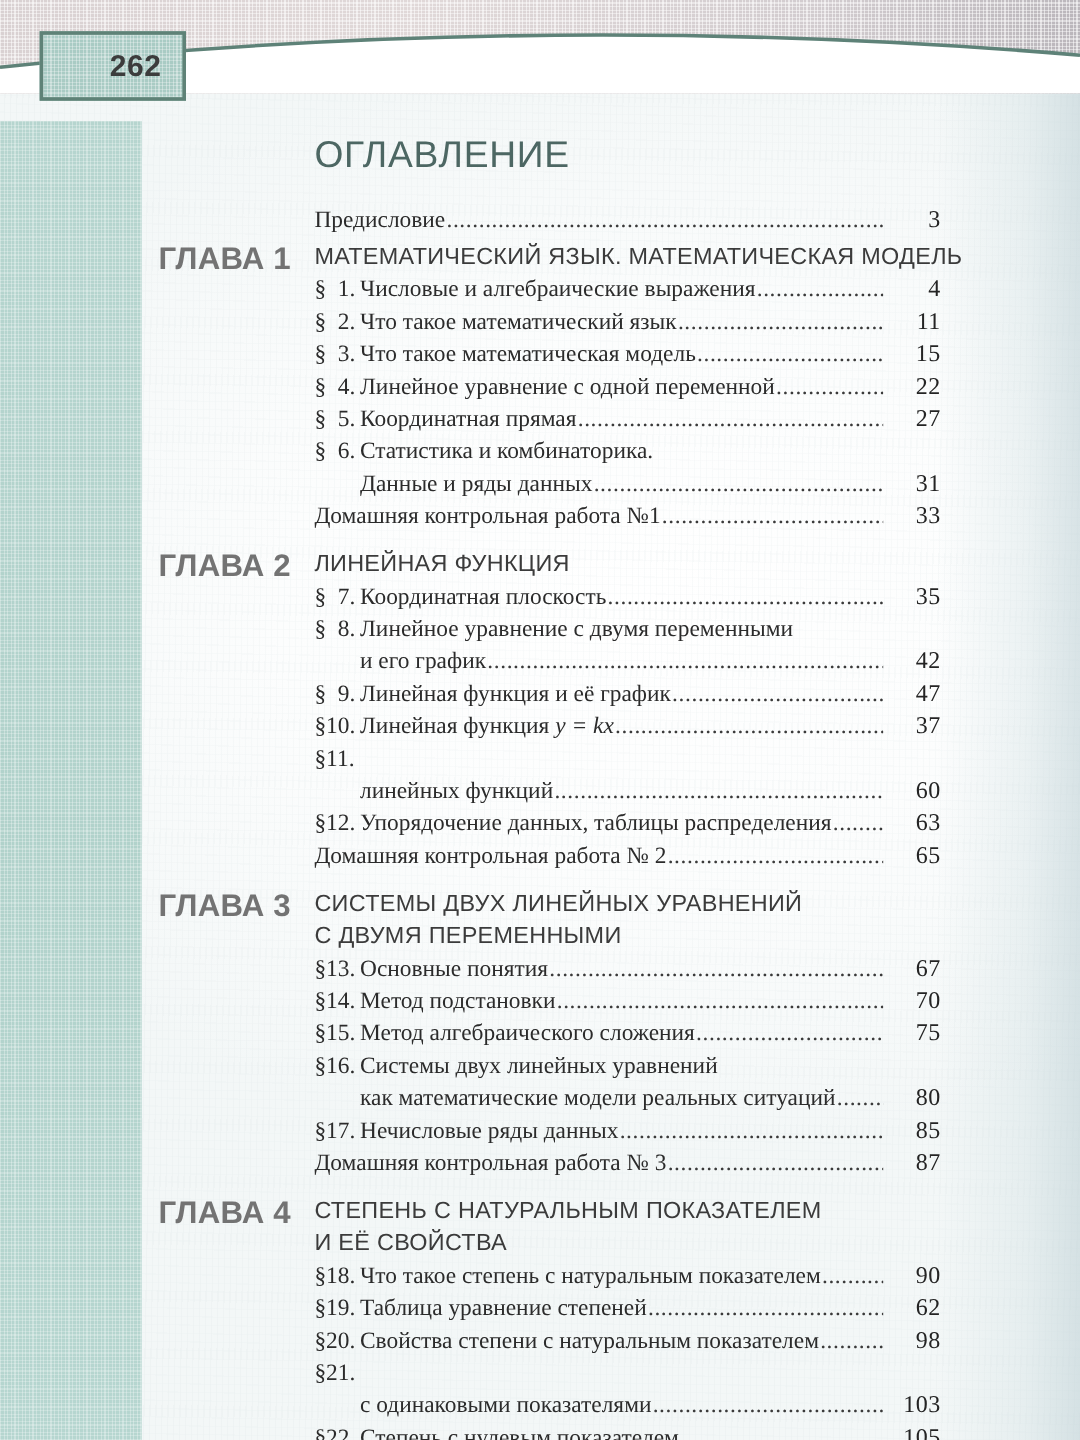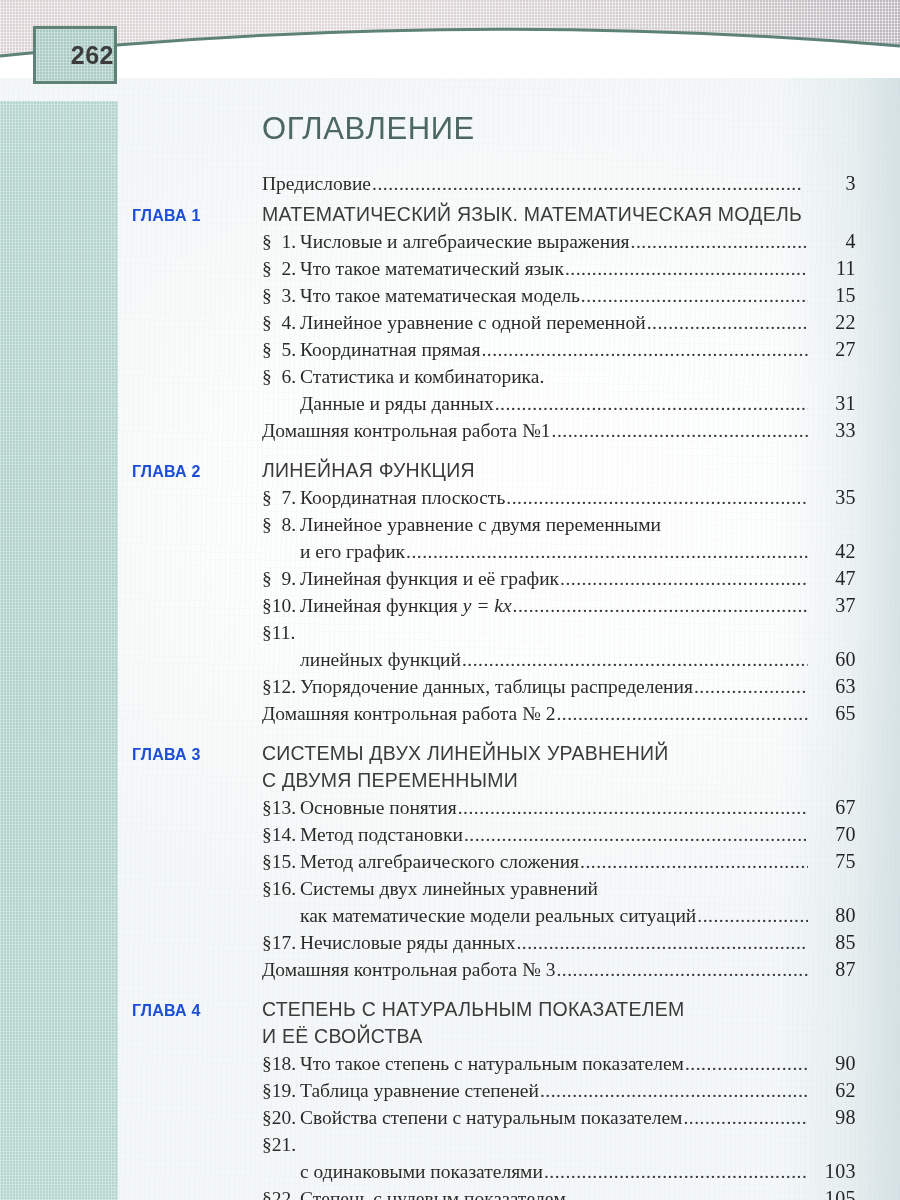--- a/index.html
+++ b/index.html
@@ -65,22 +65,23 @@
     top: 26px;
     width: 78px;
     height: 52px;
     border: 3px solid #5f8277;
     background: #a9cbc4;
     background-image:
       repeating-linear-gradient(90deg, rgba(255,255,255,.35) 0 1px, rgba(255,255,255,0) 1px 3px),
       repeating-linear-gradient(0deg, rgba(255,255,255,.28) 0 1px, rgba(255,255,255,0) 1px 3px);
     display: flex;
     align-items: center;
-    justify-content: flex-end;
+    justify-content: center;
     z-index: 6;
+    padding-left: 38px;
   }
   .page-badge span {
     font-family: "Liberation Sans", "DejaVu Sans", sans-serif;
     font-weight: bold;
     font-size: 25px;
     color: #3c3c3c;
     letter-spacing: .5px;
   }
 
   
@@ -122,31 +123,31 @@
     width: 900px;
   }
 
   
   .row {
     position: relative;
     display: flex;
     align-items: baseline;
     min-height: 27px;
     padding-left: 262px;
-    padding-right: 44px;
+    padding-right: 116px;
     box-sizing: border-box;
   }
   .row .chapter-tag {
     position: absolute;
     left: 132px;
     top: 1px;
     font-family: "Liberation Sans", "DejaVu Sans", sans-serif;
     font-weight: bold;
-    font-size: 16px;
-    color: #1d4ed8;
+    font-size: 26px;
+    color: #737373;
     letter-spacing: .2px;
     white-space: nowrap;
   }
 
   
   .row.entry {
     font-size: 19.5px;
     color: #2b2b2b;
     line-height: 27px;
   }

